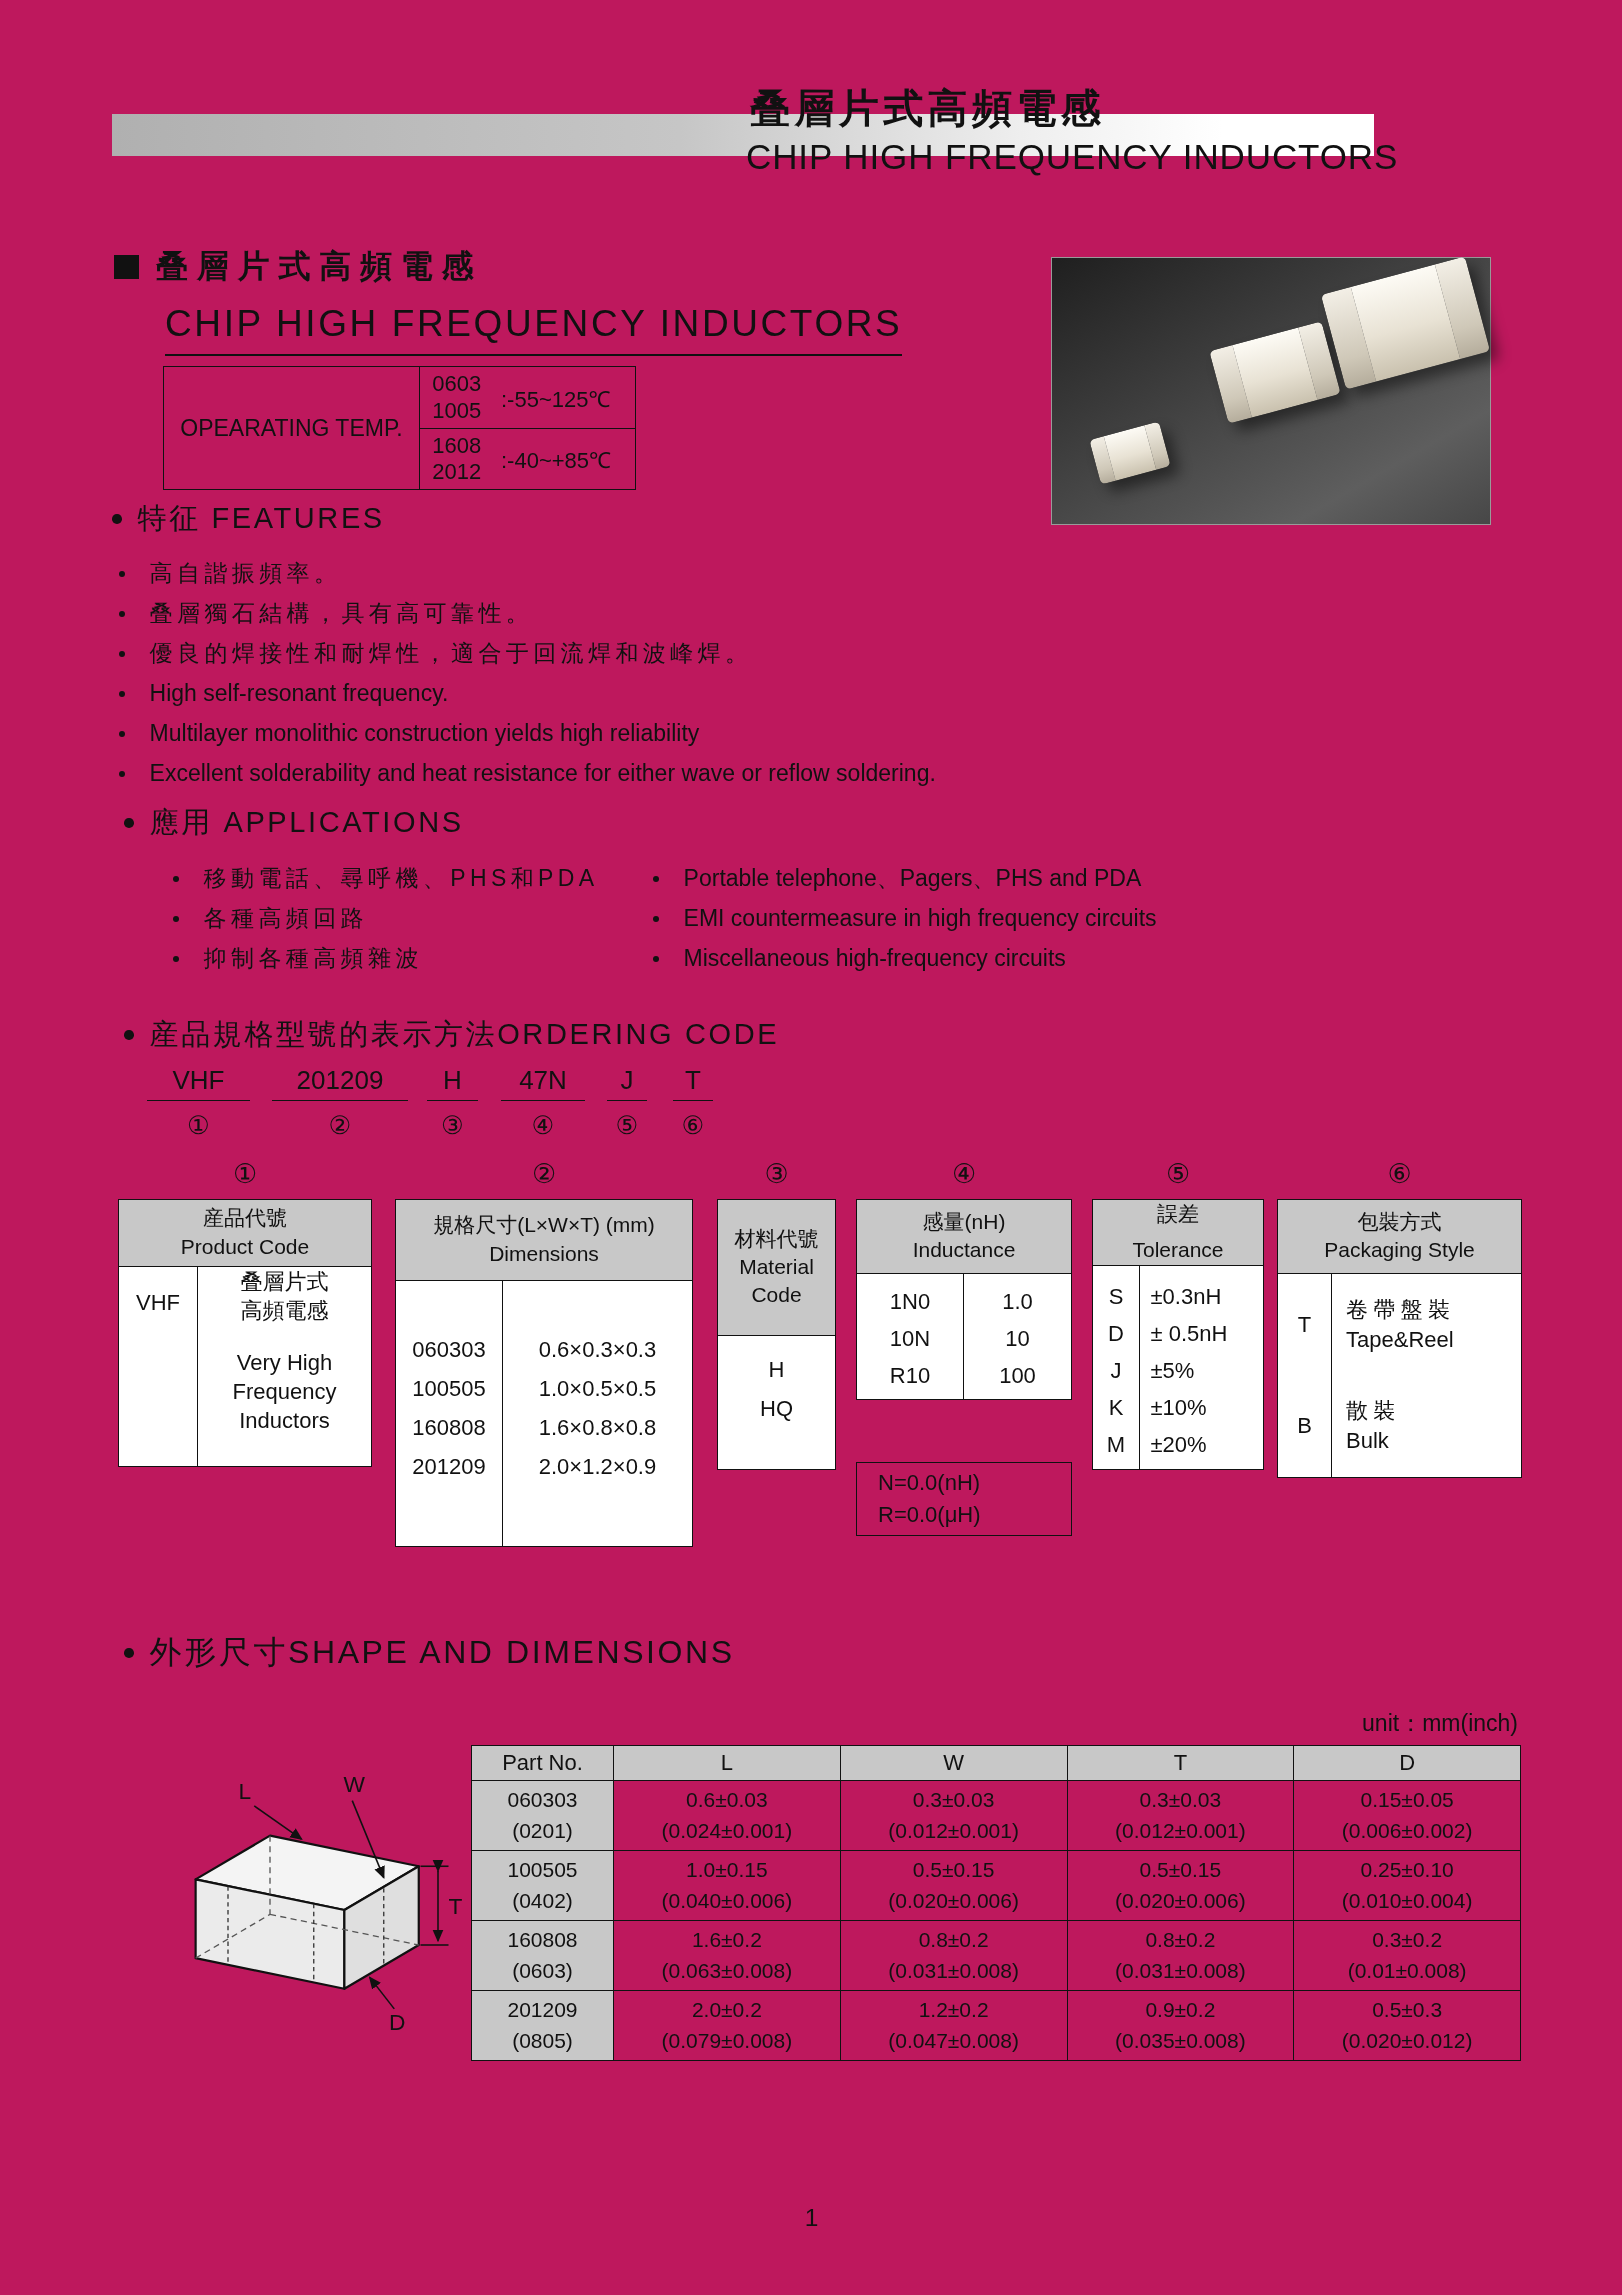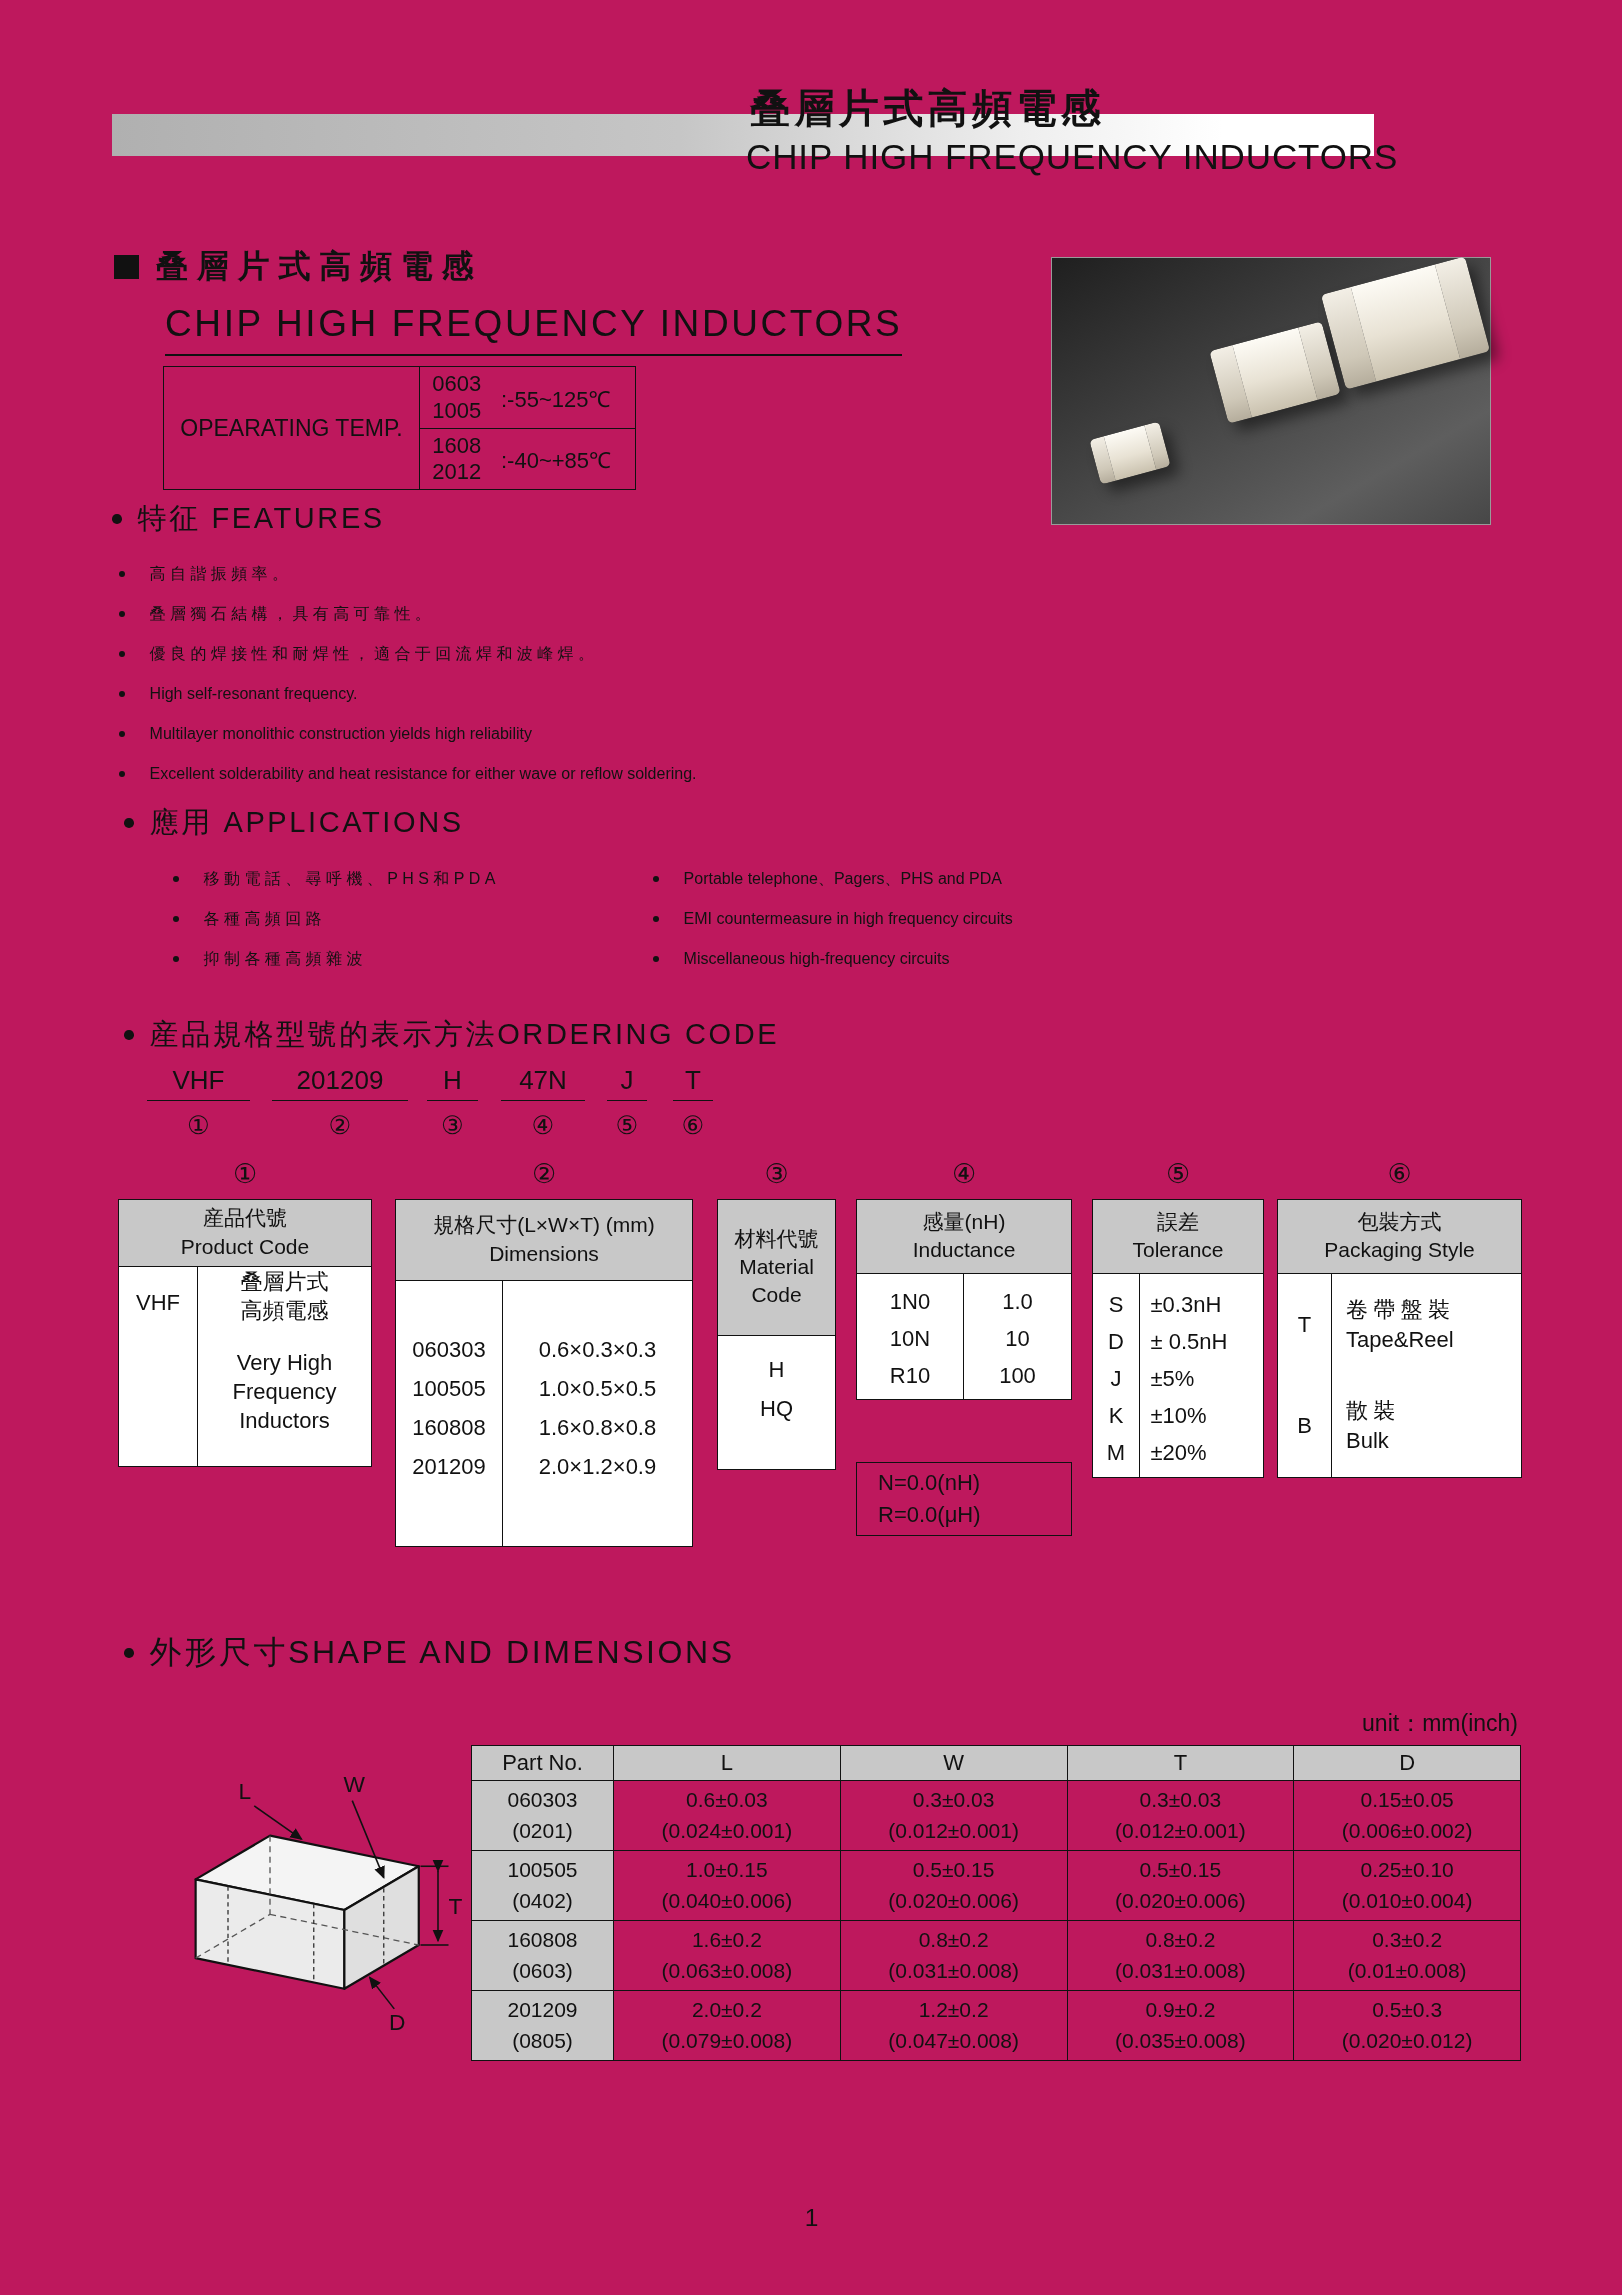--- a/index.html
+++ b/index.html
@@ -39,21 +39,21 @@
   .chip .cap { width:21%; background:linear-gradient(180deg,#f3efe6 0%,#cfc8b8 70%,#b5ad9c 100%); }
   .chip .cbody { flex:1; background:linear-gradient(180deg,#fdfbf5 0%,#e8e2d4 55%,#c9c1ae 100%); }
   .chip-s { left:42px; top:172px; width:72px; height:46px; }
   .chip-m { left:165px; top:77px; width:116px; height:75px; }
   .chip-l { left:279px; top:16px; width:149px; height:98px; }
 
   
   .sec-head { display:flex; align-items:center; gap:16px; font-size:29px; letter-spacing:2.6px; }
   .dot { width:9.6px; height:9.6px; border-radius:50%; background:#111; flex:none; }
   .sdot { width:6.1px; height:6.1px; border-radius:50%; background:#111; flex:none; margin-top:14px; }
-  .bitem { display:flex; align-items:flex-start; gap:24.5px; font-size:16px; line-height:33px; margin-bottom:7px; }
+  .bitem { display:flex; align-items:flex-start; gap:24.5px; font-size:23px; line-height:33px; margin-bottom:7px; }
   .bitem.zh { letter-spacing:4.4px; }
 
   .features { position:absolute; left:112px; top:499px; }
   .features .blist { margin-top:17.5px; margin-left:7px; }
 
   .apps { position:absolute; left:124px; top:803px; width:1314px; }
   .app-cols { display:flex; margin-top:19px; margin-left:49px; }
   .app-col.zh-col { width:480px; }
   .app-col.en-col { flex:1; }
 
@@ -90,21 +90,21 @@
   .t-ind { left:856px; width:216px; }
   .t-ind .ohead { height:74px; }
   .body-ind { height:125px; }
   .body-ind .colA { width:107px; border-right:1.8px solid #111; padding-top:8.8px; line-height:37px; }
   .body-ind .colB { flex:1; padding-top:8.8px; line-height:37px; }
   .ind-note { position:absolute; left:856px; top:1462px; width:216px; height:74px; border:1.8px solid #111;
     font-size:22px; line-height:1.45; display:flex; flex-direction:column; justify-content:center;
     padding-left:21px; text-align:left; }
 
   .t-tol { left:1092px; width:172px; }
-  .t-tol .ohead { height:74px; }
+  .t-tol .ohead { height:66px;justify-content:space-between; }
   .body-tol { height:203px; }
   .body-tol .colA { width:47px; border-right:1.8px solid #111; padding-top:12.3px; line-height:37px; }
   .body-tol .colB { flex:1; padding-top:12.3px; line-height:37px; text-align:left; padding-left:10.5px; }
 
   .t-pack { left:1277px; width:245px; }
   .t-pack .ohead { height:74px; }
   .body-pack { height:203px; flex-direction:column; }
   .prow { display:flex; height:102px; }
   .pcode { width:54px; border-right:1.8px solid #111; display:flex; align-items:center; justify-content:center; }
   .pdesc { flex:1; display:flex; flex-direction:column; justify-content:center; text-align:left;

